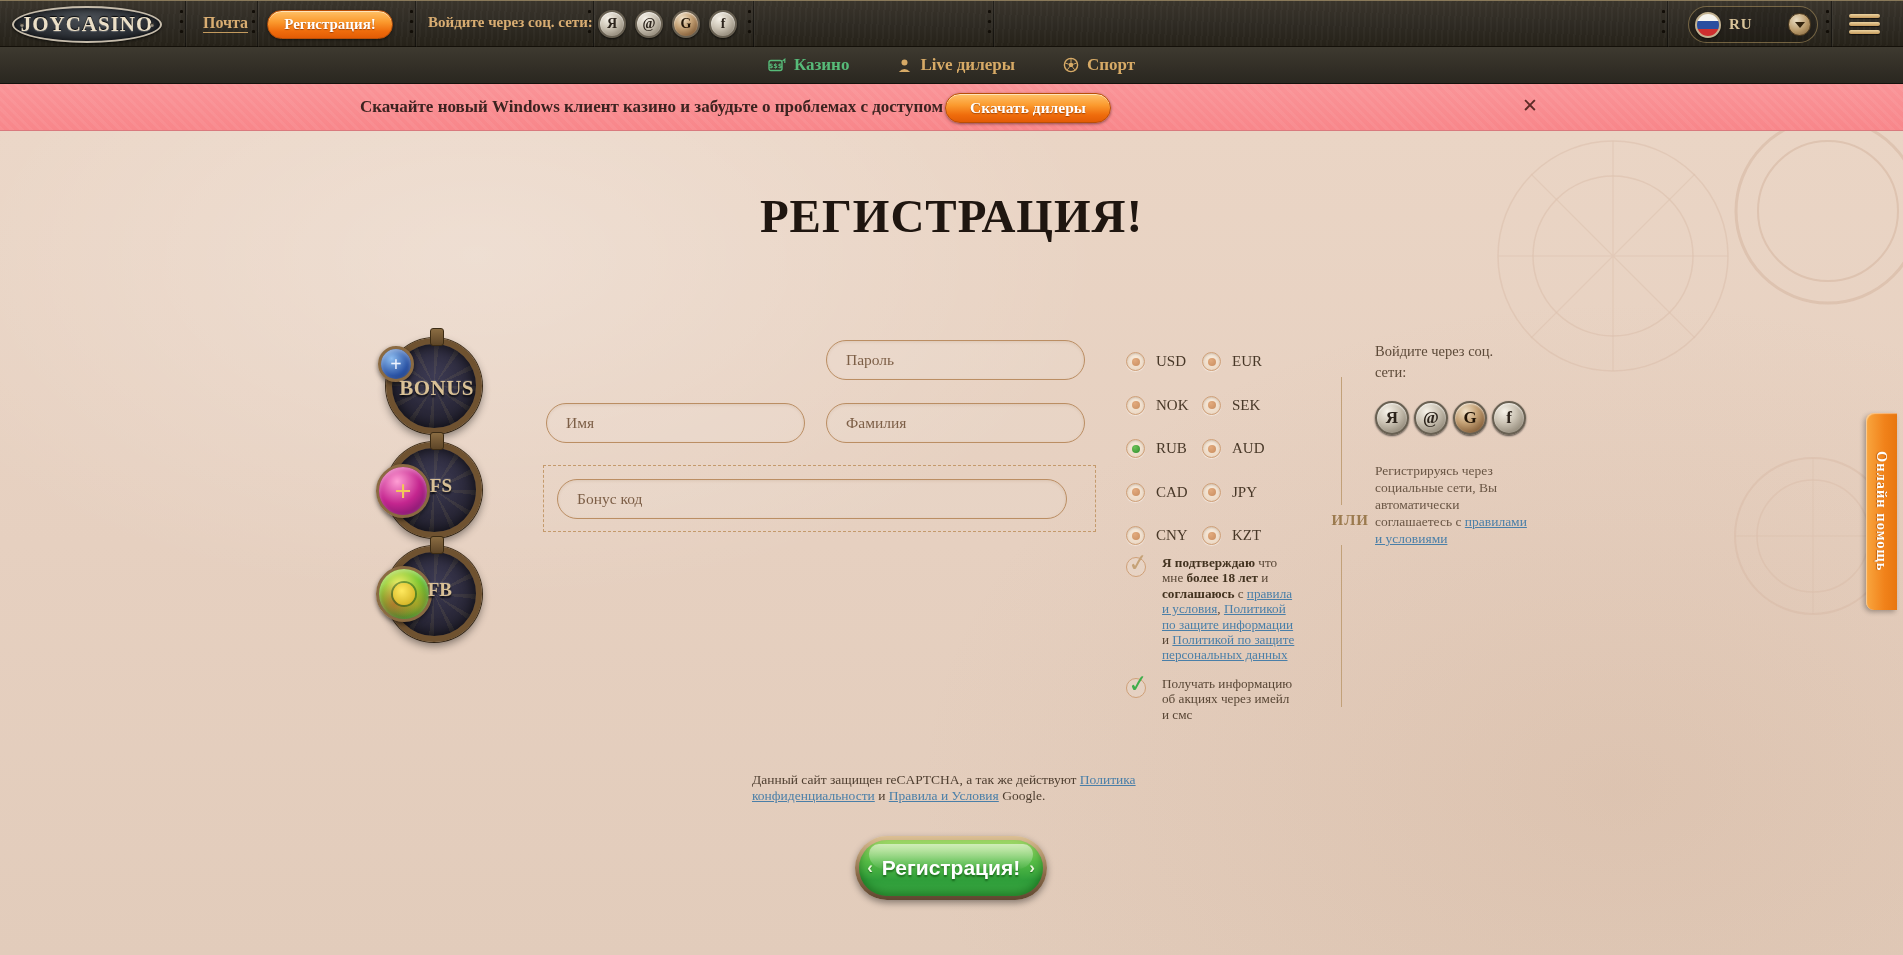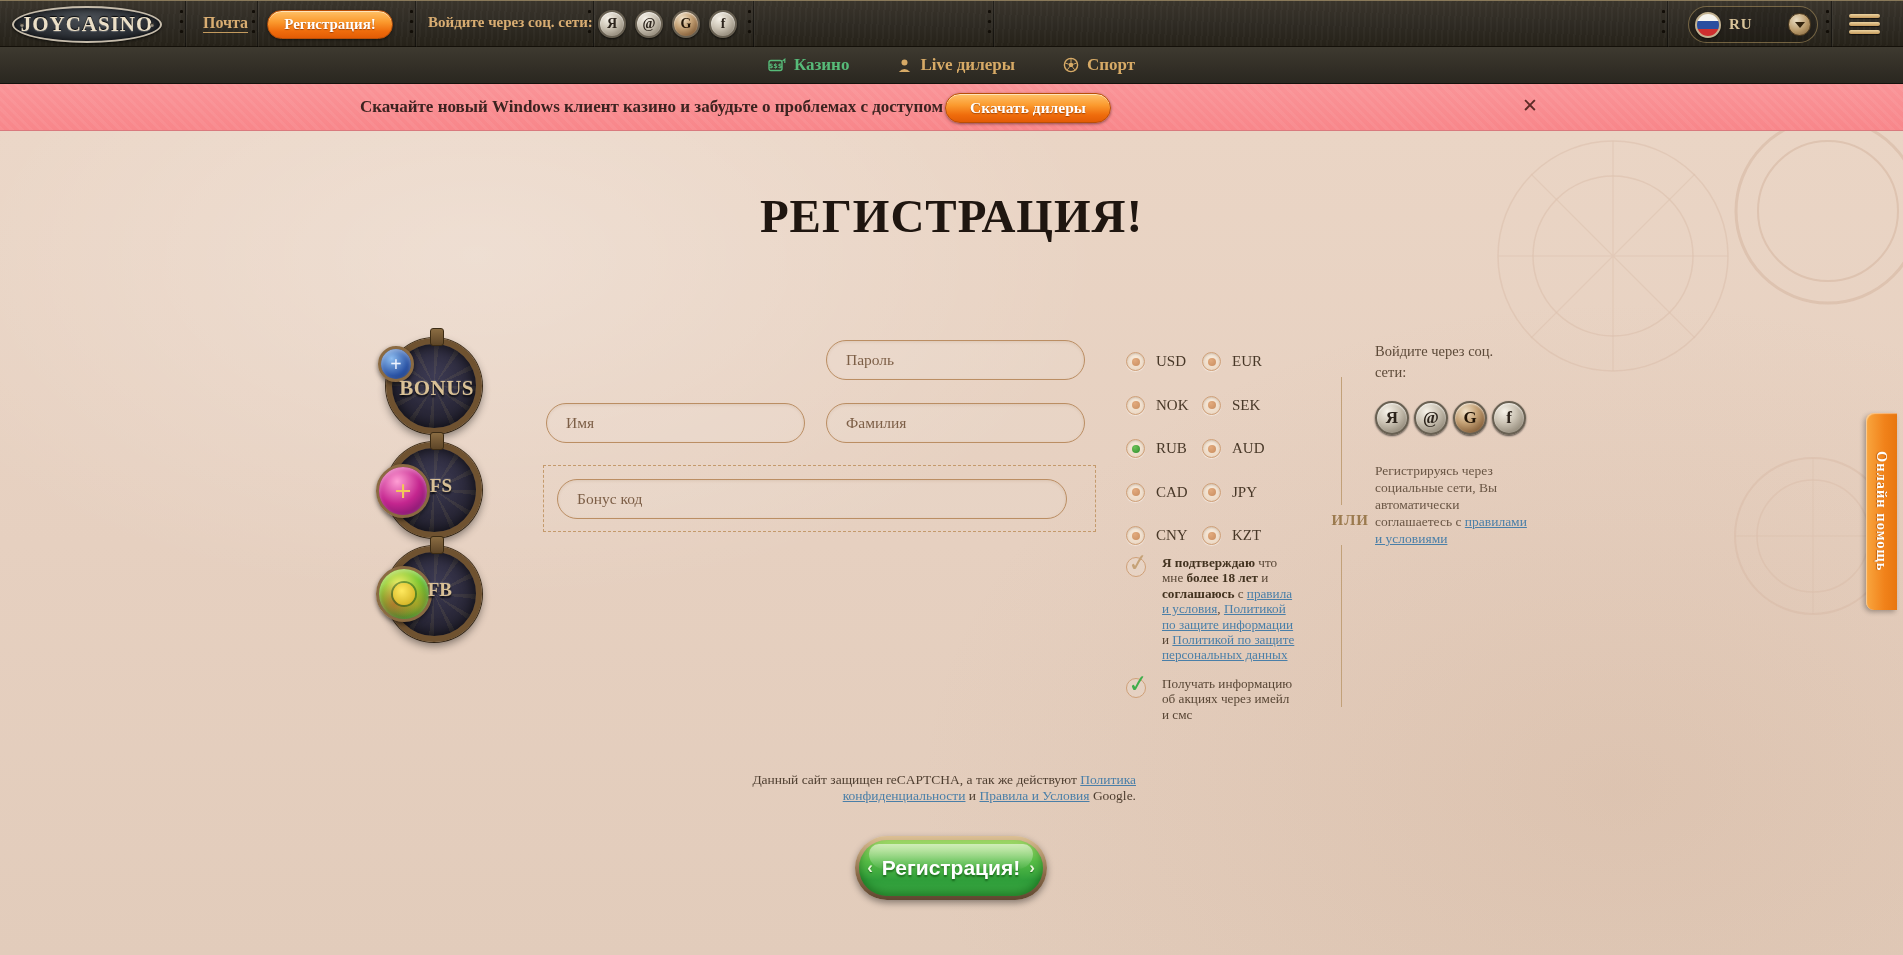--- a/index.html
+++ b/index.html
@@ -224,21 +224,21 @@
 
   
   .social-col{ position:absolute; left:1375px; top:210px; width:155px; }
   .social-col .col-title{ font-size:14.5px; color:#5d4a39; line-height:21px; }
   .social-col .col-title span{ display:block; }
   .col-icons{ display:flex; gap:5px; margin-top:18px; }
   .col-icons .metal-icon{ width:34px; height:34px; font-size:17px; }
   .col-note{ margin-top:27px; font-size:13.5px; line-height:17px; color:#6a5645; }
 
   
-  .recaptcha{ position:absolute; top:641px; left:736px; width:400px; text-align:right;
+  .recaptcha{ position:absolute; top:641px; left:752px; width:400px; text-align:left;
     font-size:13.5px; line-height:16px; color:#4e3e30; }
   .submit-wrap{ position:absolute; left:855px; top:705px; width:192px; height:64px;
     border-radius:34px; padding:4px;
     background:linear-gradient(180deg,#dcc094 0%,#8a6a48 60%,#5f4630 100%);
     box-shadow:0 3px 7px rgba(0,0,0,.4); cursor:pointer; border:none; }
   .submit-inner{ position:relative; width:100%; height:100%; border-radius:30px; overflow:hidden;
     background:linear-gradient(180deg,#a9e06c 0%,#56bc46 38%,#2f9e3a 72%,#3aa942 100%);
     display:flex; align-items:center; justify-content:center; gap:9px;
     box-shadow:inset 0 -3px 8px rgba(0,60,0,.45); }
   .submit-inner::before{ content:""; position:absolute; top:4px; left:10px; right:10px; height:45%;

